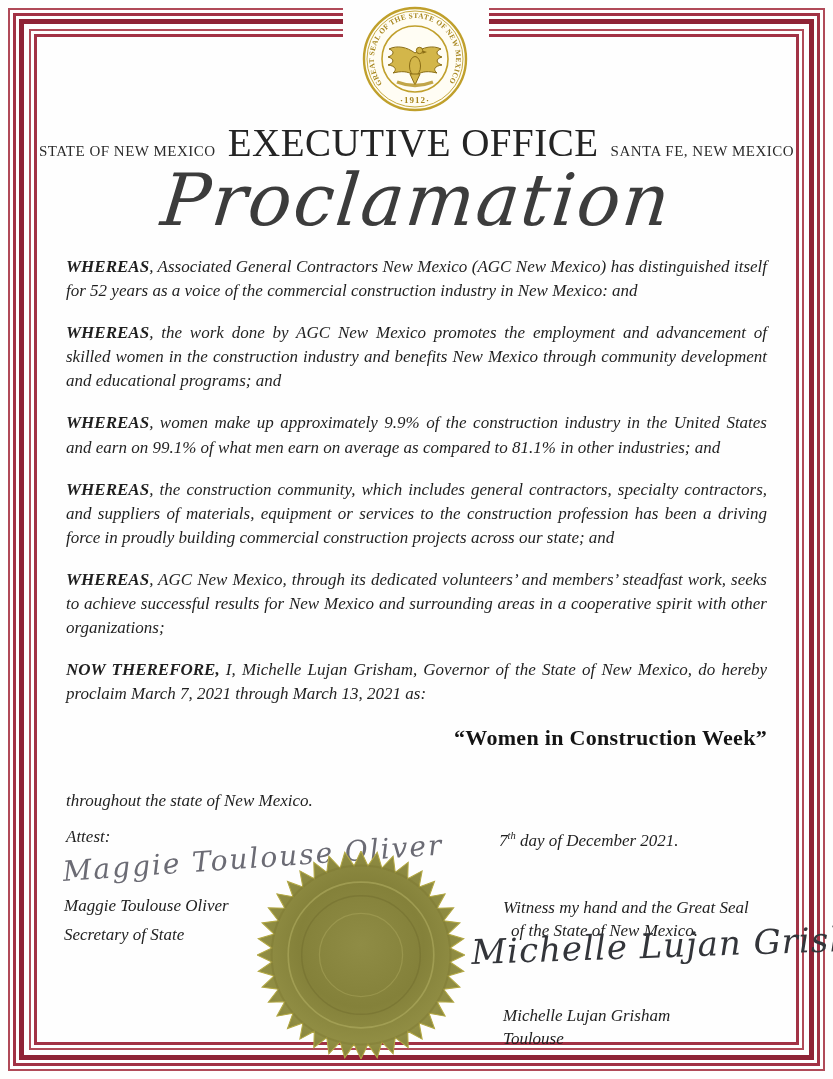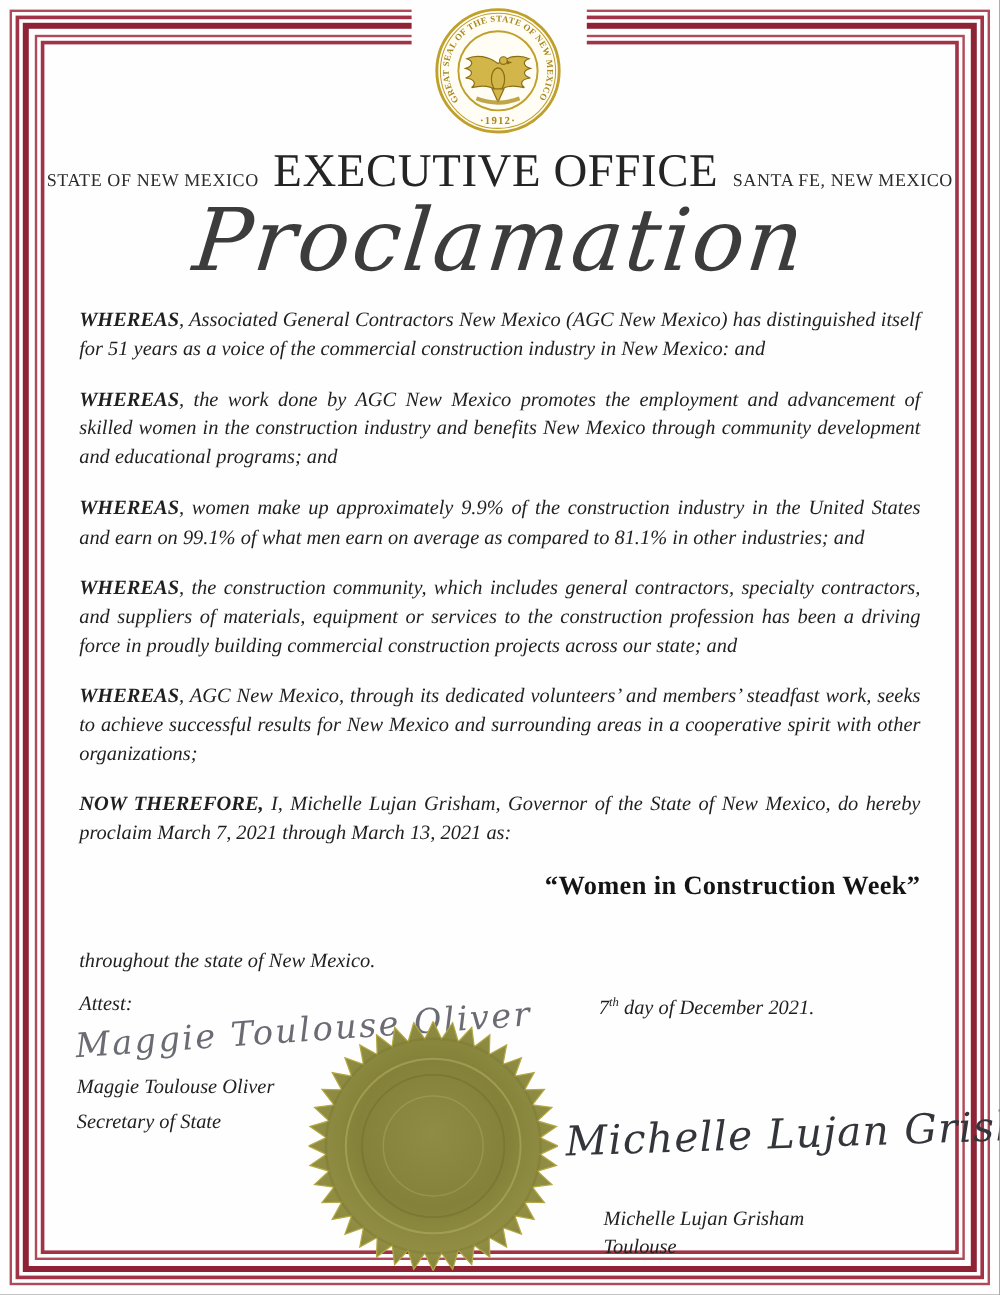--- a/index.html
+++ b/index.html
@@ -128,21 +128,21 @@
 
   <div class="header-row">
     <span class="hdr-small">STATE OF NEW MEXICO</span>
     <span class="hdr-big">EXECUTIVE OFFICE</span>
     <span class="hdr-small">SANTA FE, NEW MEXICO</span>
   </div>
 
   <div class="script-title">Proclamation</div>
 
   <div class="content">
-    <p class="para"><span class="lead">WHEREAS</span><span>, Associated General Contractors New Mexico (AGC New Mexico) has distinguished itself for 51 years as a voice of the commercial construction industry in New Mexico: and</span></p>
+    <p class="para"><span class="lead">WHEREAS</span><span>, Associated General Contractors New Mexico (AGC New Mexico) has distinguished itself for 52 years as a voice of the commercial construction industry in New Mexico: and</span></p>
     <p class="para"><span class="lead">WHEREAS</span><span>, the work done by AGC New Mexico promotes the employment and advancement of skilled women in the construction industry and benefits New Mexico through community development and educational programs; and</span></p>
     <p class="para"><span class="lead">WHEREAS</span><span>, women make up approximately 9.9% of the construction industry in the United States and earn on 99.1% of what men earn on average as compared to 81.1% in other industries; and</span></p>
     <p class="para"><span class="lead">WHEREAS</span><span>, the construction community, which includes general contractors, specialty contractors, and suppliers of materials, equipment or services to the construction profession has been a driving force in proudly building commercial construction projects across our state; and</span></p>
     <p class="para"><span class="lead">WHEREAS</span><span>, AGC New Mexico, through its dedicated volunteers’ and members’ steadfast work, seeks to achieve successful results for New Mexico and surrounding areas in a cooperative spirit with other organizations;</span></p>
     <p class="para"><span class="lead">NOW THEREFORE,</span><span> I, Michelle Lujan Grisham, Governor of the State of New Mexico, do hereby proclaim March 7, 2021 through March 13, 2021 as:</span></p>
 
     <h2 class="proc-title">“Women in Construction Week”</h2>
 
     <p class="closing">throughout the state of New Mexico.</p>
 
@@ -169,20 +169,24 @@
         <stop offset="100%" stop-color="#7d7a33"></stop>
       </radialGradient>
     </defs>
     <polygon id="foil-star" points="200.0,100.0 185.7,106.7 198.8,115.6 183.6,120.1 195.1,130.9 179.5,132.9 189.1,145.4 173.3,144.9 180.9,158.8 165.4,155.9 170.7,170.7 155.9,165.4 158.8,180.9 144.9,173.3 145.4,189.1 132.9,179.5 130.9,195.1 120.1,183.6 115.6,198.8 106.7,185.7 100.0,200.0 93.3,185.7 84.4,198.8 79.9,183.6 69.1,195.1 67.1,179.5 54.6,189.1 55.1,173.3 41.2,180.9 44.1,165.4 29.3,170.7 34.6,155.9 19.1,158.8 26.7,144.9 10.9,145.4 20.5,132.9 4.9,130.9 16.4,120.1 1.2,115.6 14.3,106.7 0.0,100.0 14.3,93.3 1.2,84.4 16.4,79.9 4.9,69.1 20.5,67.1 10.9,54.6 26.7,55.1 19.1,41.2 34.6,44.1 29.3,29.3 44.1,34.6 41.2,19.1 55.1,26.7 54.6,10.9 67.1,20.5 69.1,4.9 79.9,16.4 84.4,1.2 93.3,14.3 100.0,0.0 106.7,14.3 115.6,1.2 120.1,16.4 130.9,4.9 132.9,20.5 145.4,10.9 144.9,26.7 158.8,19.1 155.9,34.6 170.7,29.3 165.4,44.1 180.9,41.2 173.3,55.1 189.1,54.6 179.5,67.1 195.1,69.1 183.6,79.9 198.8,84.4 185.7,93.3" fill="url(#foilGrad)" stroke="#b3a843" stroke-width="1"></polygon>
     <circle cx="100" cy="100" r="86" fill="none" stroke="#77742f" stroke-width="2" opacity="0.35"></circle>
     <circle cx="100" cy="100" r="70" fill="none" stroke="#b5b065" stroke-width="1.6" opacity="0.55"></circle>
     <circle cx="100" cy="100" r="57" fill="none" stroke="#6e6b2c" stroke-width="1.4" opacity="0.45"></circle>
     <circle cx="100" cy="100" r="40" fill="none" stroke="#b5b065" stroke-width="1.2" opacity="0.4"></circle>
   </svg>
 
+  <div class="witness-block">
+    <div class="wl">Witness my hand and the Great Seal</div>
+    <div class="wl wl2">of the State of New Mexico.</div>
+  </div>
 
   <div class="sig sig-michelle">Michelle Lujan Grisham</div>
 
   <div class="gov-block">
     <div class="typed">Michelle Lujan Grisham</div>
     <div class="typed">Toulouse</div>
   </div>
 
 </div>
 

